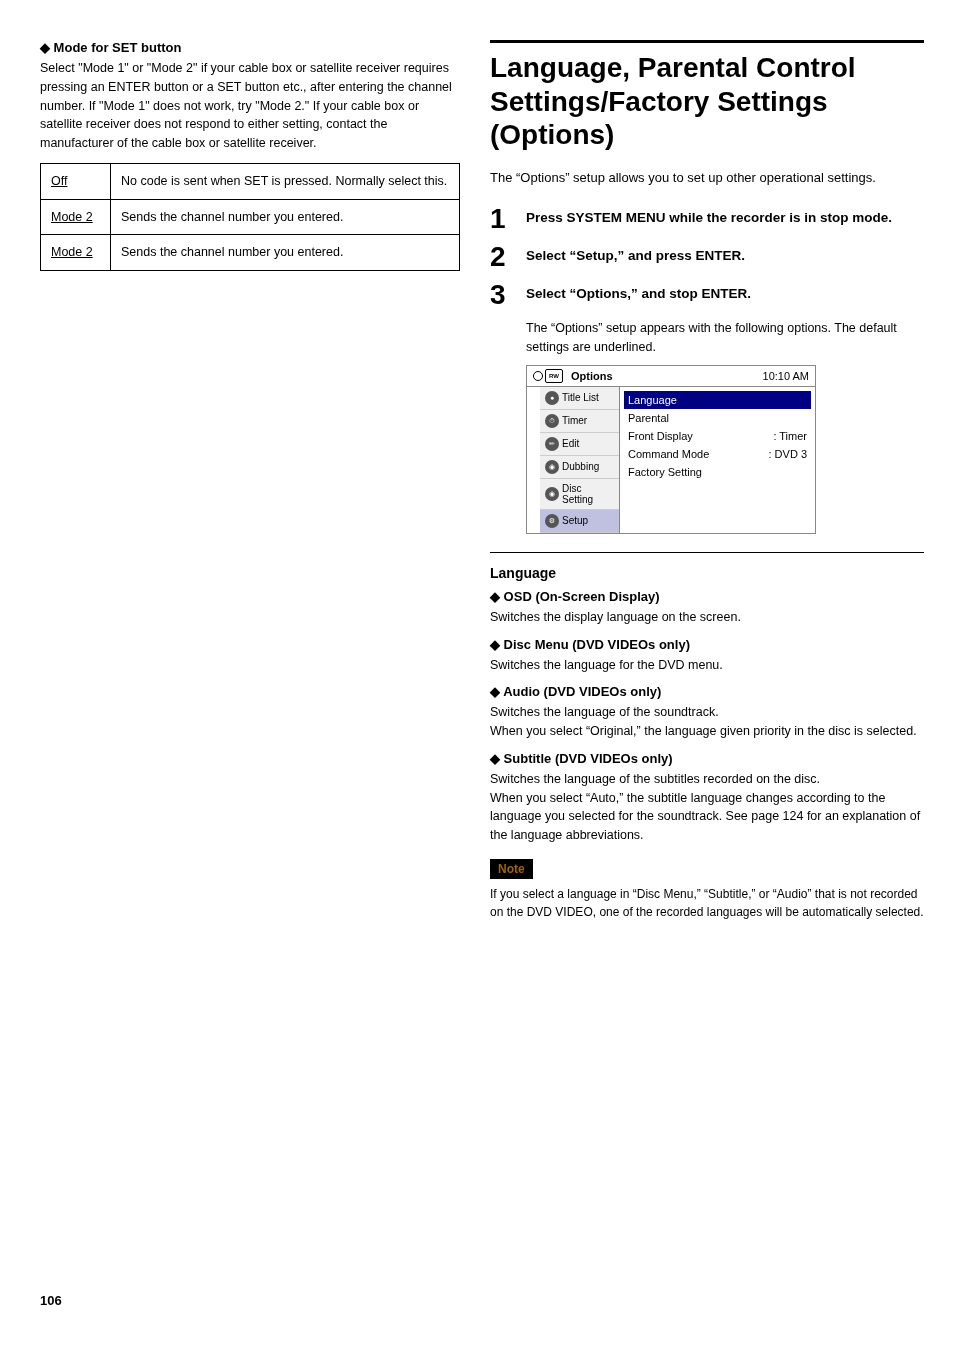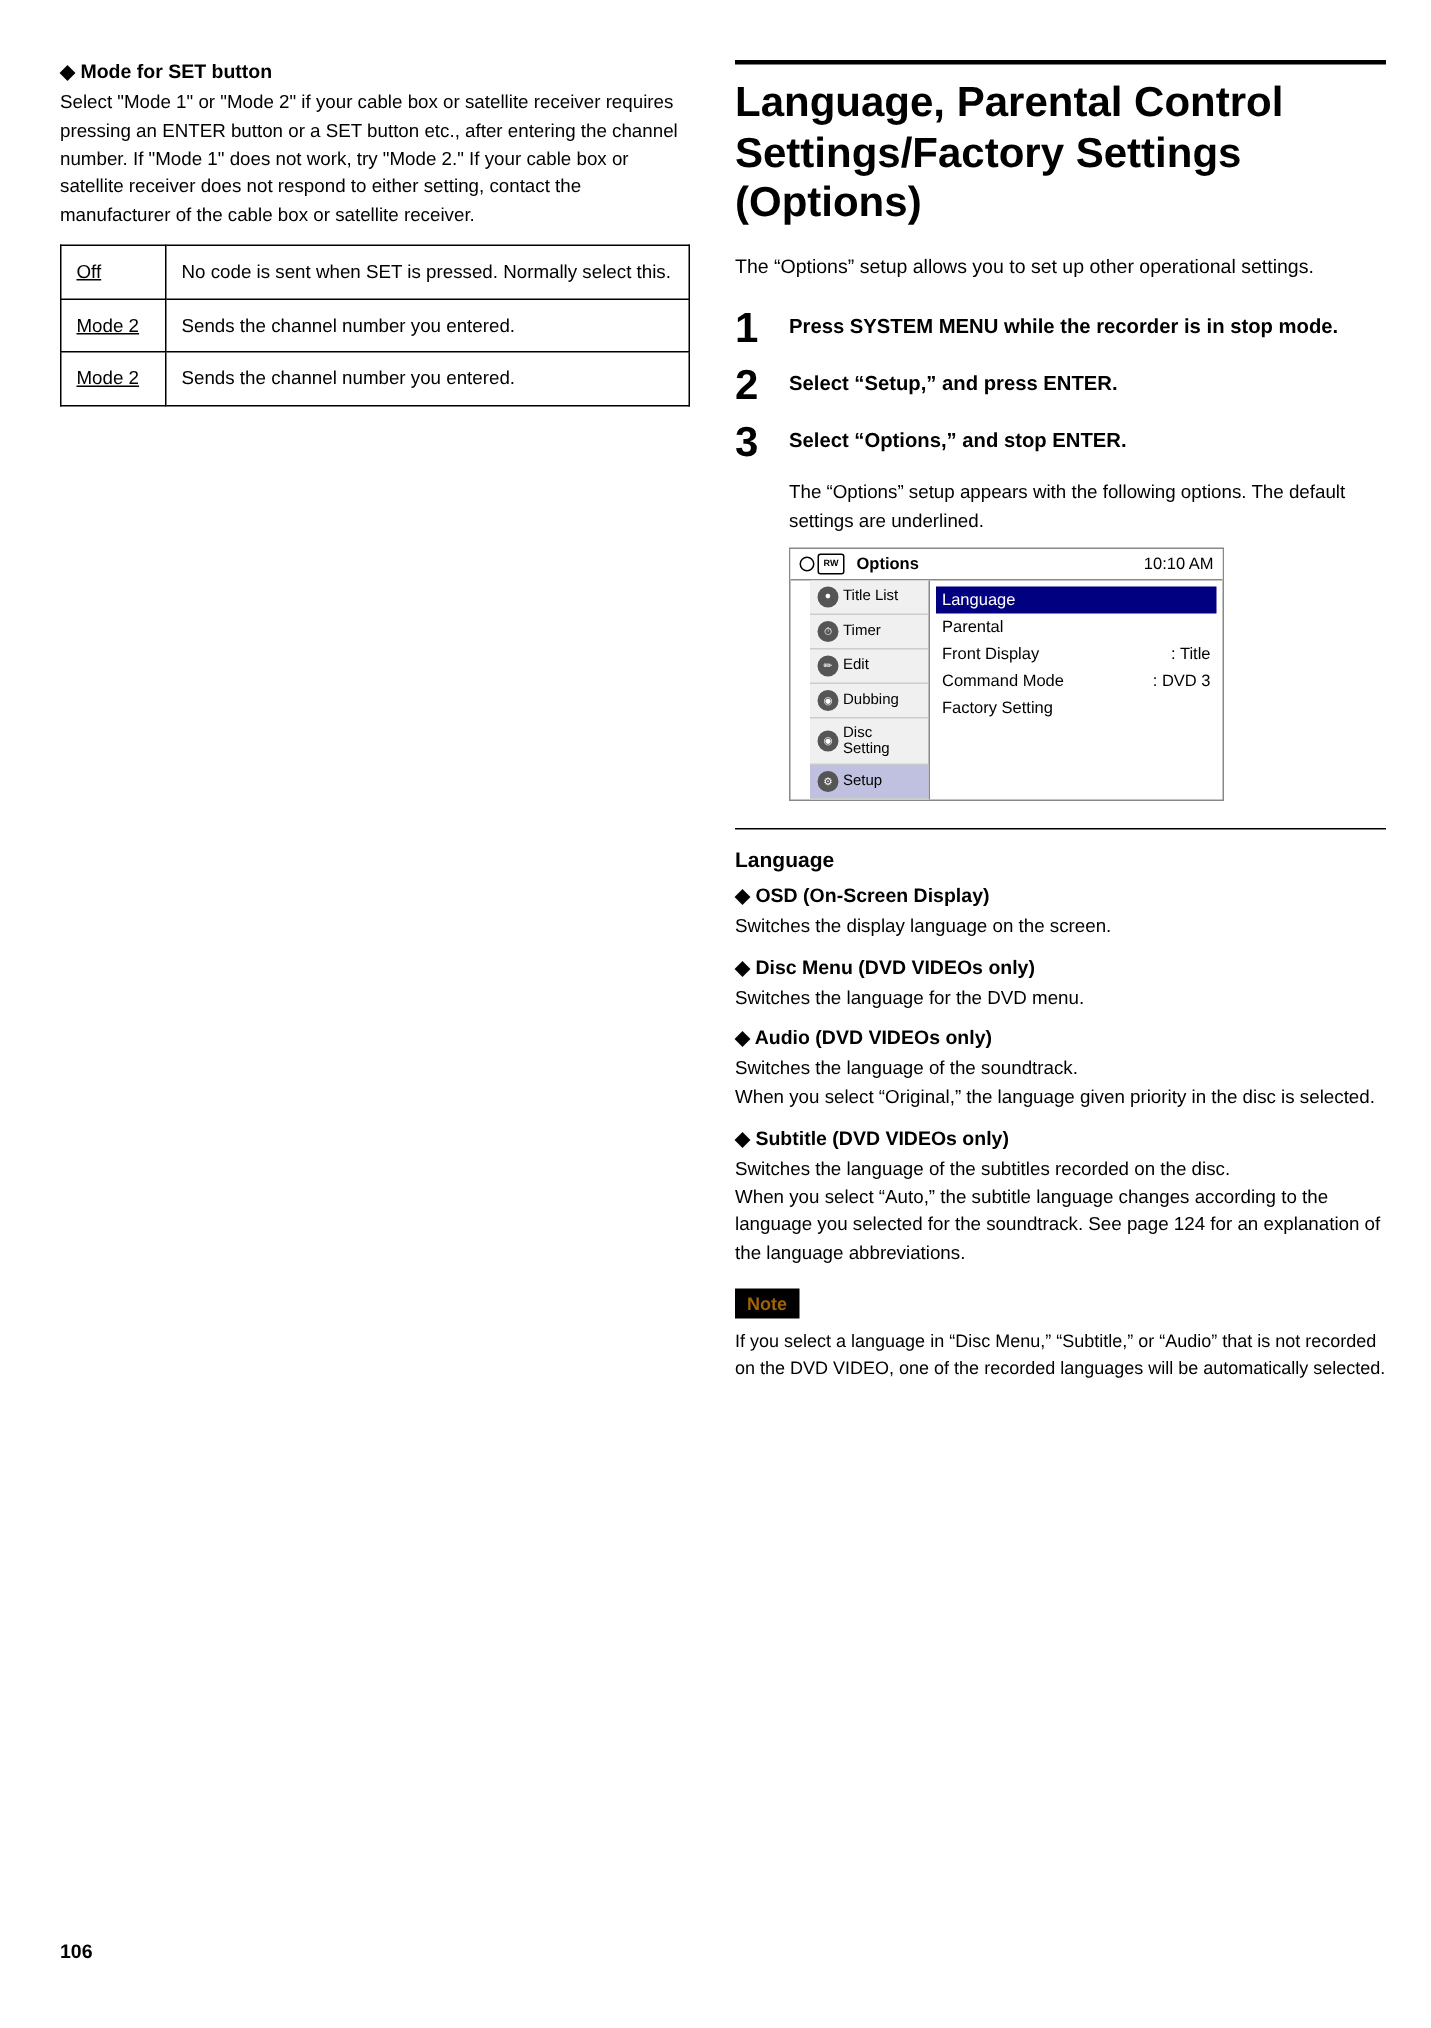--- a/index.html
+++ b/index.html
@@ -340,21 +340,21 @@
             <div class="options-content-item highlighted">
               <span>Language</span>
               <span></span>
             </div>
             <div class="options-content-item">
               <span>Parental</span>
               <span></span>
             </div>
             <div class="options-content-item">
               <span>Front Display</span>
-              <span>: Title</span>
+              <span>: Timer</span>
             </div>
             <div class="options-content-item">
               <span>Command Mode</span>
               <span>: DVD 3</span>
             </div>
             <div class="options-content-item">
               <span>Factory Setting</span>
               <span></span>
             </div>
           </div>

